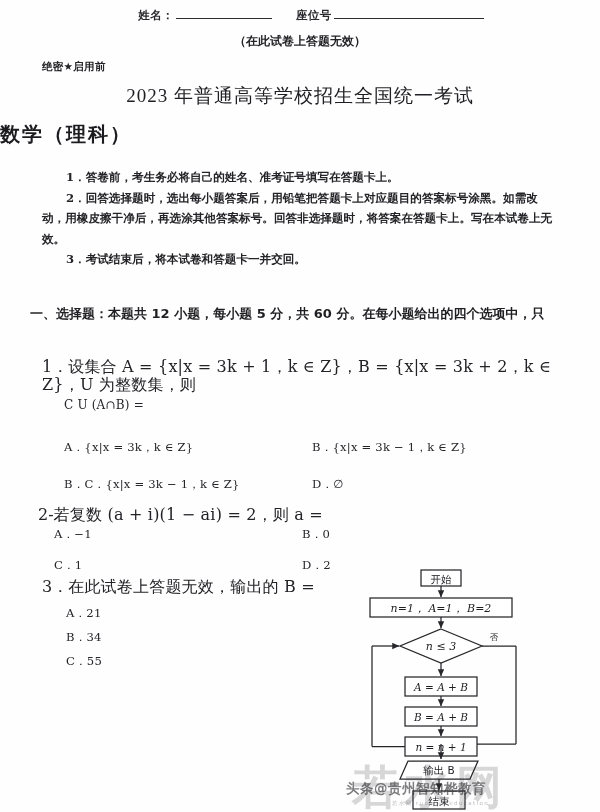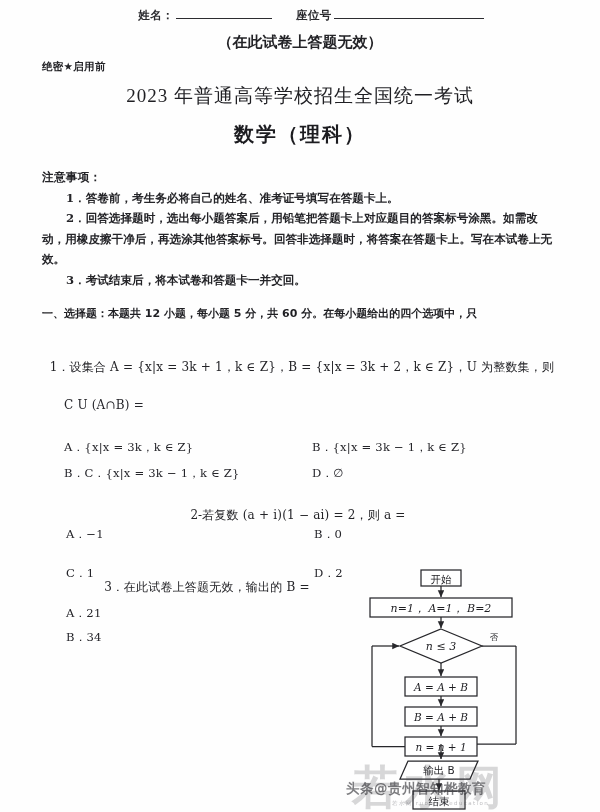--- a/index.html
+++ b/index.html
@@ -48,21 +48,21 @@
     margin: 0 2px;
   }
   .rule.short { width: 96px; }
   .rule.long  { width: 150px; }
   .gap { display: inline-block; width: 22px; }
 
   .subnote {
     position: absolute;
     top: 33px; left: 0; width: 600px;
     text-align: center;
-    font-size: 15px;
+    font-size: 12px;
     font-weight: 700;
     font-family: "DejaVu Sans", "Liberation Sans", sans-serif;
     color: #232327;
   }
 
   .secret {
     position: absolute;
     top: 60px; left: 42px;
     font-size: 10.5px;
     font-weight: 700;
@@ -76,21 +76,21 @@
     top: 83px; left: 0; width: 600px;
     text-align: center;
     font-size: 19px;
     letter-spacing: 1px;
     color: #1f1f23;
     font-family: Liberation Serif, serif;
   }
   .title-sub {
     position: absolute;
     top: 121px; left: 0; width: 600px;
-    text-align: center;
+    text-align: left;
     font-size: 20px;
     font-weight: 700;
     letter-spacing: 2px;
     color: #1c1c20;
     font-family: "DejaVu Sans", "Liberation Sans", sans-serif;
   }
 
   
   .notice {
     position: absolute;
@@ -107,52 +107,52 @@
   .notice-item {
     text-indent: 24px;
     font-family: "DejaVu Serif", "Liberation Serif", serif;
     font-weight: 600;
   }
   .notice-item.flow { text-indent: 24px; }
 
   
   .sec-head {
     position: absolute;
-    top: 303px; left: 42px; width: 520px;
-    font-size: 11px;
+    top: 303px; left: 30px; width: 520px;
+    font-size: 13px;
     line-height: 21px;
     font-weight: 700;
     font-family: "DejaVu Sans", "Liberation Sans", sans-serif;
     color: #1f1f23;
   }
   .sec-head .l2 { display: block; padding-left: 21px; }
 
   
-  .q { position: absolute; font-size: 12px; color: #232327; text-align: center; }
+  .q { position: absolute; font-size: 16px; color: #232327; }
   .qstem { line-height: 18px; }
   .num { display: inline-block; }
   .math {
     font-family: "DejaVu Serif", "Liberation Serif", serif;
     letter-spacing: .2px;
   }
 
   #q1 { top: 358px; left: 42px; width: 520px; }
   #q1-expr { position: absolute; top: 398px; left: 64px; font-size: 12px; }
   .opts {
     position: absolute;
     left: 64px;
     width: 496px;
     display: grid;
     grid-template-columns: 1fr 1fr;
-    row-gap: 11px;
+    row-gap: 22px;
     font-size: 11.6px;
   }
   #q1-opts { top: 440px; }
   #q2 { top: 506px; left: 38px; width: 520px; }
-  #q2-opts { top: 527px; left: 66px; row-gap: 24px; }
+  #q2-opts { top: 527px; left: 54px; row-gap: 16px; }
   #q3 { top: 578px; left: 42px; width: 330px; }
   #q3-opts {
     position: absolute;
     top: 601px; left: 66px; width: 280px;
     display: block;
     font-size: 11.6px;
     line-height: 24px;
   }
   .opt-cell { white-space: nowrap; }
 
@@ -212,21 +212,20 @@
   </div>
 
   <div class="subnote">（在此试卷上答题无效）</div>
 
   <div class="secret">绝密★启用前</div>
 
   <div class="title-main">2023 年普通高等学校招生全国统一考试</div>
   <div class="title-sub">数学（理科）</div>
 
   <div class="notice">
-    <div class="notice-head">注意事项：</div>
     <div class="notice-item">1．答卷前，考生务必将自己的姓名、准考证号填写在答题卡上。</div>
     <div class="notice-item flow">2．回答选择题时，选出每小题答案后，用铅笔把答题卡上对应题目的答案标号涂黑。如需改动，用橡皮擦干净后，再选涂其他答案标号。回答非选择题时，将答案在答题卡上。写在本试卷上无效。</div>
     <div class="notice-item">3．考试结束后，将本试卷和答题卡一并交回。</div>
   </div>
 
   <div class="sec-head">
     <span>一、选择题：本题共 12 小题，每小题 5 分，共 60 分。在每小题给出的四个选项中，只</span>
   </div>
 
   <div class="q qstem" id="q1">
@@ -249,20 +248,21 @@
     <span class="opt-cell math">C．1</span>
     <span class="opt-cell math">D．2</span>
   </div>
 
   <div class="q qstem" id="q3">
     <span class="num">3．</span><span class="math">在此试卷上答题无效，输出的 B =</span>
   </div>
   <div id="q3-opts">
     <div class="opt-cell math">A．21</div>
     <div class="opt-cell math">B．34</div>
+    <div class="opt-cell math">C．55</div>
   </div>
 
   <div id="flowchart">
     <svg width="234" height="246" viewBox="0 0 234 246" xmlns="http://www.w3.org/2000/svg">
       <defs>
         <marker id="arw" markerWidth="7" markerHeight="7" refX="5.4" refY="2.6" orient="auto" markerUnits="strokeWidth">
           <path d="M0,0 L5.6,2.6 L0,5.2 z" fill="#27272b"></path>
         </marker>
       </defs>
       <g stroke="#27272b" stroke-width="1.25" fill="none" stroke-linejoin="miter">

